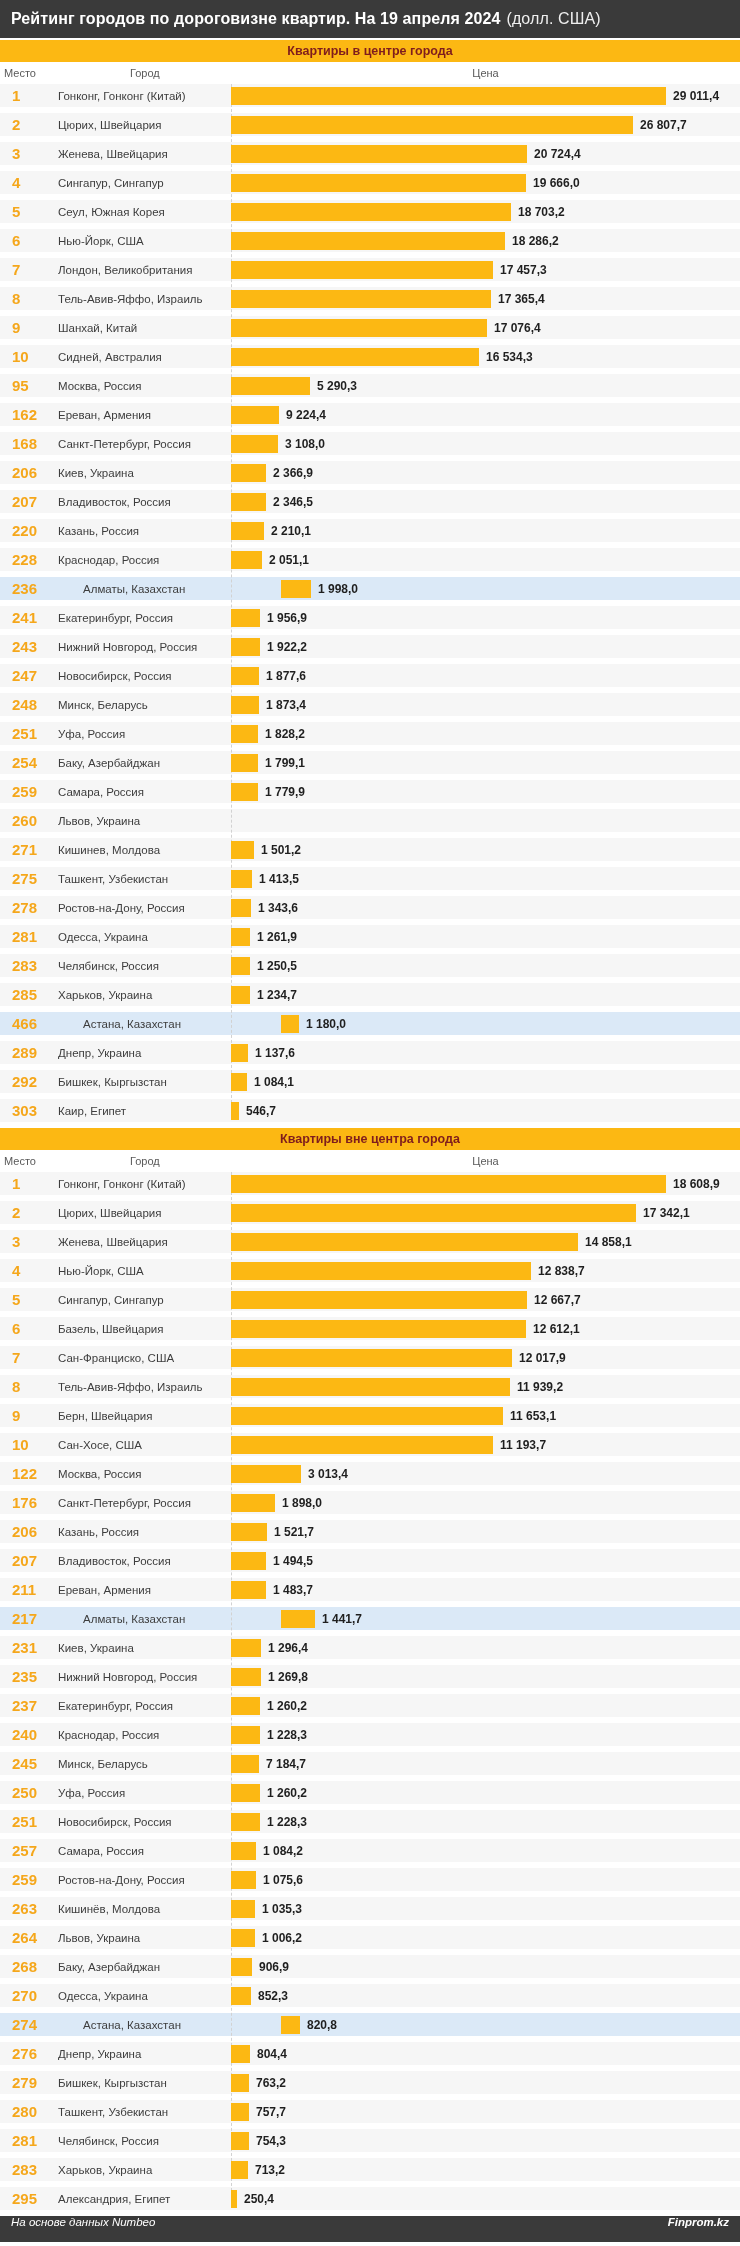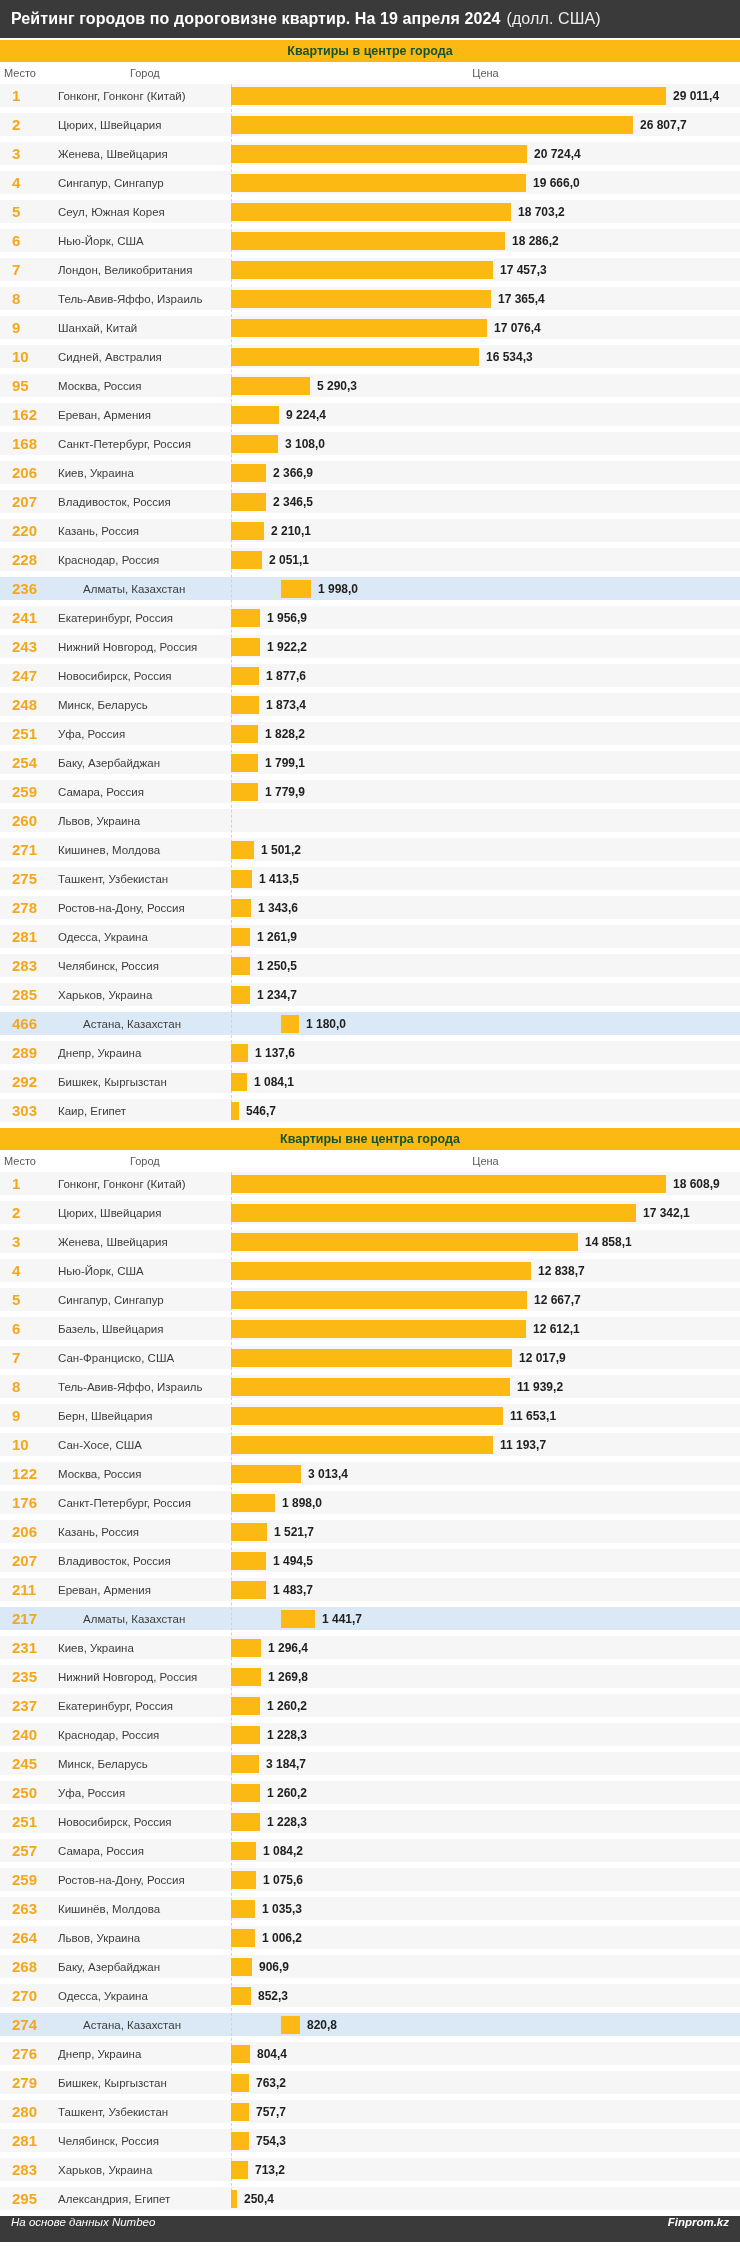--- a/index.html
+++ b/index.html
@@ -3,21 +3,21 @@
 <meta charset="utf-8">
 <style>
   html,body{margin:0;padding:0;background:#ffffff;}
   body{width:740px;font-family:"Liberation Sans",sans-serif;-webkit-font-smoothing:antialiased;}
 
   .titlebar{background:#3a3a3a;color:#ffffff;height:38px;display:flex;align-items:center;
             padding:0 11px;font-size:16px;letter-spacing:.1px;}
   .title-main{font-weight:bold;}
   .title-suffix{font-weight:normal;margin-left:6px;color:#efefef;}
 
-  .band{background:#fcb813;color:#14532d;font-weight:bold;text-align:center;
+  .band{background:#fcb813;color:#7f1d1d;font-weight:bold;text-align:center;
         font-size:12.5px;height:22px;line-height:22px;margin:2px 0 0 0;}
 
   .cols{display:flex;align-items:center;color:#5a5a5a;font-size:11px;height:22px;}
   .h-rank{width:58px;padding-left:4px;box-sizing:border-box;}
   .h-city{width:173px;padding-left:72px;box-sizing:border-box;}
   .h-price{flex:1;text-align:center;}
 
   .rows{position:relative;}
   .rows::after{content:"";position:absolute;left:231px;top:0;bottom:4px;
                border-left:1px dashed #d2d2d2;z-index:1;}
@@ -501,21 +501,21 @@
         <div class="barcell">
           <div class="bar" style="width: 29px;"></div>
           <span class="val">1 228,3</span>
         </div>
       </div>
       <div class="row">
         <span class="rank">245</span>
         <span class="city">Минск, Беларусь</span>
         <div class="barcell">
           <div class="bar" style="width: 28px;"></div>
-          <span class="val">3 184,7</span>
+          <span class="val">7 184,7</span>
         </div>
       </div>
       <div class="row">
         <span class="rank">250</span>
         <span class="city">Уфа, Россия</span>
         <div class="barcell">
           <div class="bar" style="width: 29px;"></div>
           <span class="val">1 260,2</span>
         </div>
       </div>

